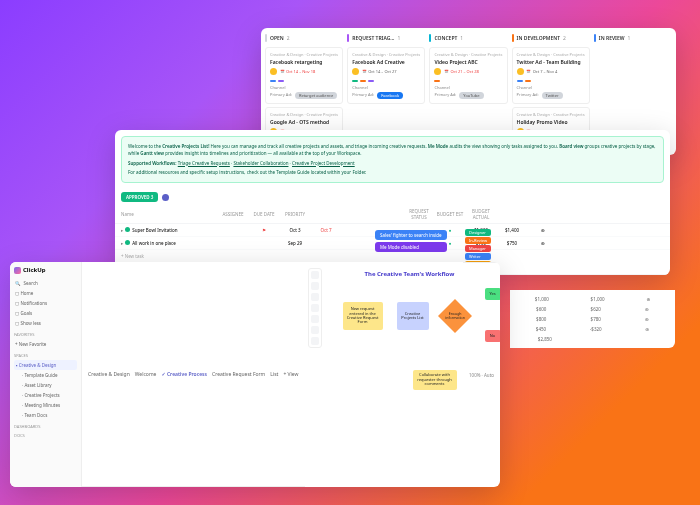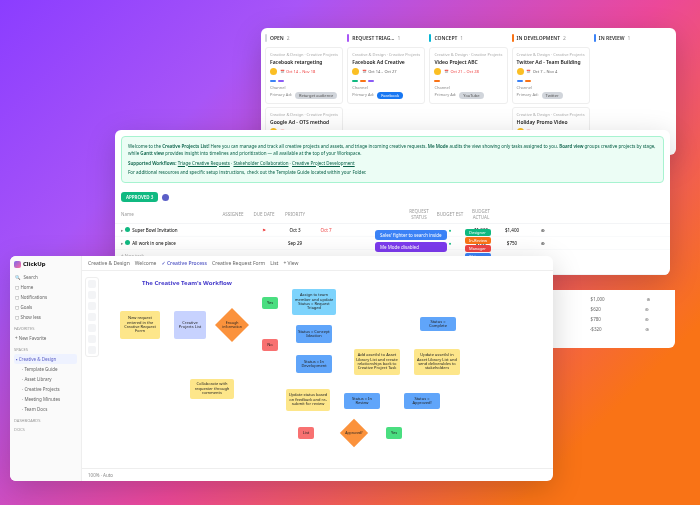--- a/index.html
+++ b/index.html
@@ -46,28 +46,28 @@
 .task-dot{width:5px;height:5px;border-radius:50%;display:inline-block;margin-right:2px}
 .task-dot.green{background:#10b981}
 .overlay{position:absolute;left:260px;top:100px;display:flex;flex-direction:column;gap:2px}
 .ov-pill{padding:2px 5px;border-radius:3px;font-size:4.5px;color:#fff;white-space:nowrap}
 .ov-pill.bl{background:#3b82f6}.ov-pill.pur{background:#7c3aed}
 .sub-tags{display:flex;flex-direction:column;gap:1px;position:absolute;left:350px;top:99px}
 .sub-tag{padding:1px 4px;border-radius:2px;font-size:4px;color:#fff}
 .sub-tag.g{background:#10b981}.sub-tag.o{background:#f97316}.sub-tag.r{background:#ef4444}.sub-tag.bl{background:#3b82f6}.sub-tag.am{background:#f59e0b}
 
 
-.wb{bottom:24px;left:10px;width:543px;height:225px;display:flex}
+.wb{bottom:18px;left:10px;width:490px;height:225px;display:flex}
 .wb-side{width:72px;border-right:1px solid #eee;background:#fafafa;padding:4px;font-size:4.5px}
 .logo{font-weight:700;font-size:6px;display:flex;align-items:center;gap:2px;margin-bottom:4px}
 .logo-mark{width:7px;height:7px;background:linear-gradient(135deg,#7b68ee,#ff6b9d);border-radius:2px}
 .side-item{padding:2px 1px;color:#666;font-size:4.5px;display:flex;align-items:center;gap:3px}
 .side-item.active{color:#5b5fc7;background:#eef2ff;border-radius:2px}
 .side-sec{color:#999;font-size:4px;text-transform:uppercase;margin:4px 0 2px}
-.wb-main{flex:1;display:flex;flex-direction:column}
+.wb-main{flex:1;display:flex;}
 .wb-top{display:flex;align-items:center;gap:5px;padding:4px 6px;border-bottom:1px solid #eee;font-size:5px}
 .crumb{color:#666}.crumb.cur{color:#5b5fc7;font-weight:600}
 .wb-canvas{flex:1;position:relative;background-image:radial-gradient(#e5e7eb 0.5px,transparent 0.5px);background-size:8px 8px}
 .wb-toolbar{position:absolute;left:3px;top:6px;width:14px;background:#fff;border:1px solid #eee;border-radius:3px;padding:2px;display:flex;flex-direction:column;gap:3px;align-items:center}
 .wb-tool{width:8px;height:8px;border-radius:2px;background:#f3f4f6}
 .wb-title{position:absolute;left:60px;top:8px;font-size:6px;font-weight:700;color:#4338ca}
 .shape{position:absolute;font-size:4px;display:flex;align-items:center;justify-content:center;text-align:center;padding:2px;line-height:1.1;color:#222}
 .rect{border-radius:2px}
 .diamond{transform:rotate(45deg)}
 .diamond span{transform:rotate(-45deg);display:block;font-size:3.5px}

